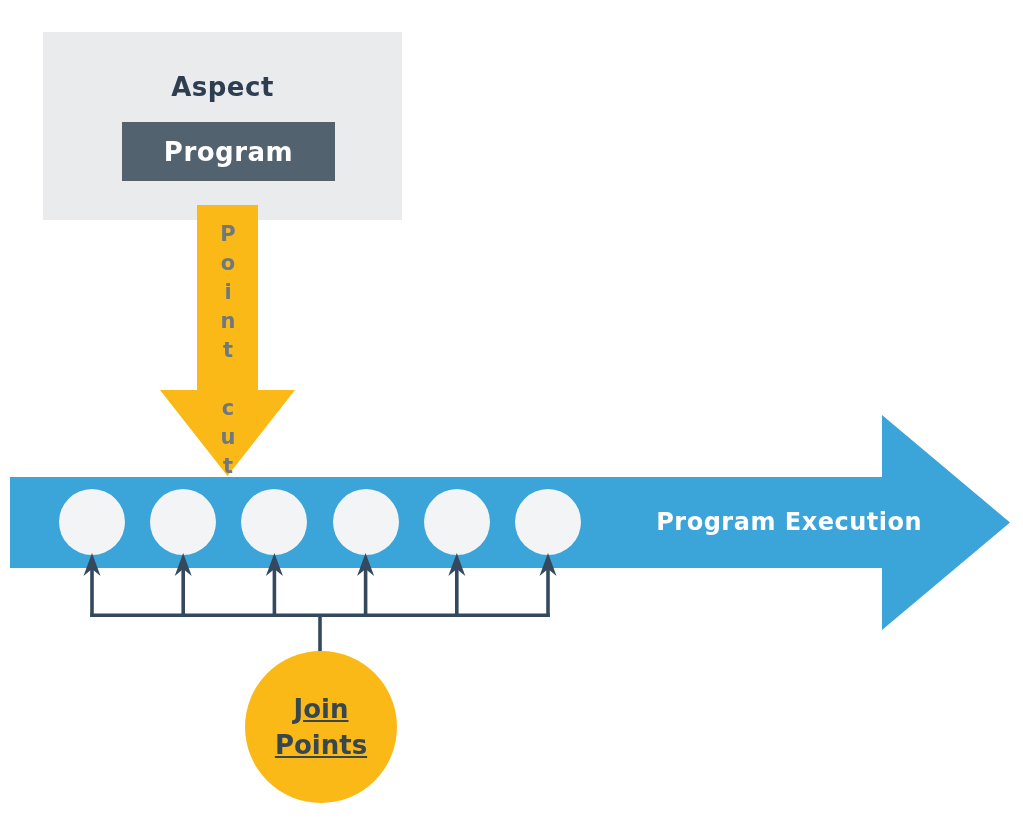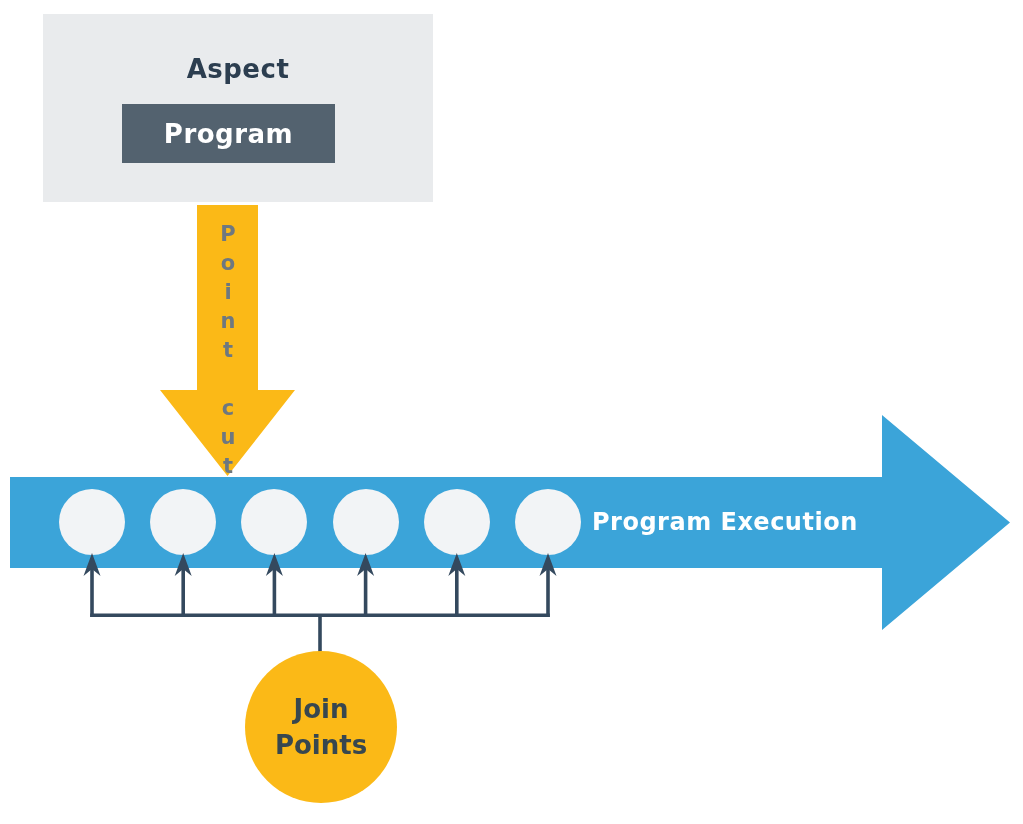--- a/index.html
+++ b/index.html
@@ -2,23 +2,22 @@
 <html><head>
 <meta charset="utf-8">
 <style>
   html,body{margin:0;padding:0;background:#ffffff;}
   .canvas{
     position:relative;width:1023px;height:824px;background:#ffffff;overflow:hidden;
     font-family:"DejaVu Sans","Liberation Sans",sans-serif;
   }
   
   .aspect-box{
-    position:absolute;left:43px;top:14px;width:359px;height:188px;
+    position:absolute;left:43px;top:32px;width:359px;height:188px;
     background:var(--c-box-bg);
-    padding-left:31px;
   }
   .aspect-label{
     position:absolute;left:0;top:40px;width:100%;text-align:center;
     font-size:26px;font-weight:700;color:var(--c-dark-text);letter-spacing:.5px;
   }
   .advice-box{
     position:absolute;left:79px;top:90px;width:213px;height:59px;
     background:var(--c-slate);display:flex;align-items:center;justify-content:center;
   }
   .advice-box span{
@@ -34,35 +33,36 @@
     writing-mode:vertical-rl;text-orientation:upright;
     font-size:21px;font-weight:700;letter-spacing:5px;
     color:var(--c-pointcut-text);white-space:nowrap;
   }
   
   .jp-circle{
     position:absolute;top:489px;width:66px;height:66px;border-radius:50%;
     background:var(--c-circle);
   }
   .program-label{
-    position:absolute;left:592px;top:508px;width:330px;text-align:left;
+    position:absolute;left:592px;top:508px;width:330px;text-align:right;
     font-size:24px;font-weight:700;color:#ffffff;letter-spacing:.5px;
   }
   
   .bracket{position:absolute;left:0;top:0;width:1023px;height:824px;pointer-events:none;}
   .bracket line{stroke:var(--c-line);stroke-width:3.6;}
   .bracket polygon{fill:var(--c-line);}
   
   .join-circle{
     position:absolute;left:245px;top:651px;width:152px;height:152px;border-radius:50%;
     background:var(--c-yellow);display:flex;align-items:center;justify-content:center;
   }
   .join-circle div{
     width:112px;text-align:center;font-size:26px;font-weight:700;line-height:1.4;
     color:var(--c-join-text);
+    text-decoration:underline;
   }
 </style>
 </head>
 <body>
 
 <div class="canvas" style="--c-box-bg: #E9EBED; --c-slate: #53626F; --c-dark-text: #2C3E50; --c-yellow: #FBB917; --c-pointcut-text: #6E7880; --c-blue: #3BA4D9; --c-circle: #F2F4F6; --c-line: #34495E; --c-join-text: #37474F;">
 
   <div class="aspect-box">
     <div class="aspect-label">Aspect</div>
     <div class="advice-box">

